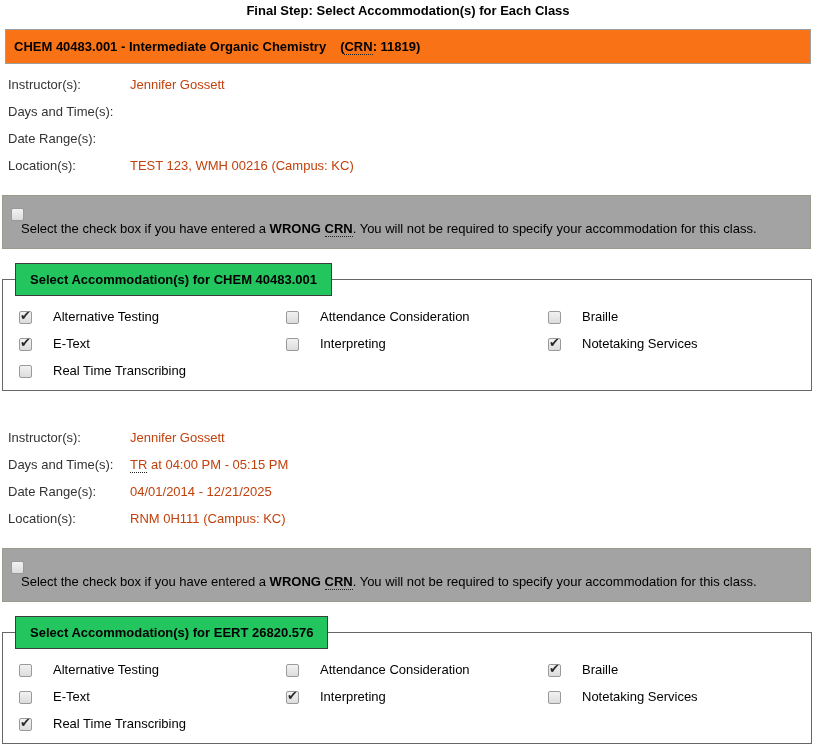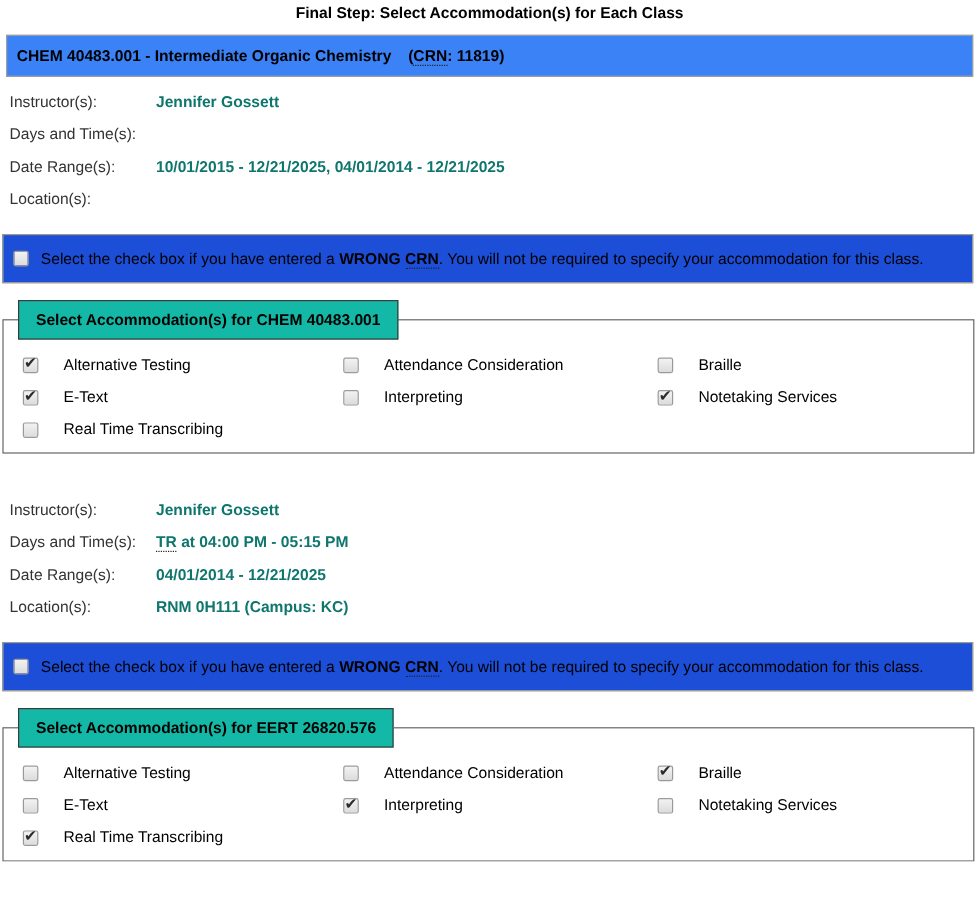--- a/index.html
+++ b/index.html
@@ -14,40 +14,41 @@
   .page { padding: 3px 0 0 0; }
 
   .page-title {
     font-weight: bold;
     margin: 0 0 11px 2px;
     text-align: center;
   }
 
   .class-header {
     margin: 0 3px 0 5px;
-    background: #3b82f6;
+    background: #f97316;
     border: 1px solid #9e9e9e;
     padding: 9px 8px;
     font-weight: bold;
   }
   .crn-group { margin-left: 14px; }
   .abbr { border-bottom: 1px dotted #222; }
 
   .details { margin: 14px 0 0 8px; }
   .detail-row { display: flex; margin-bottom: 13px; line-height: 14px; }
   .detail-label { width: 122px; color: #333; flex: 0 0 122px; }
-  .detail-value { font-weight: bold; color: #0f766e; }
+  .detail-value { font-weight: normal; color: #c2410c; }
 
   .warning-box {
     margin: 22px 3px 14px 2px;
-    background: #1d4ed8;
+    background: #a3a3a3;
     border: 1px solid #9b9b8b;
     padding: 12px 8px;
     display: flex;
-    align-items: center;
+    align-items: flex-start;
+    flex-direction: column;
   }
   .warning-text { margin-left: 10px; line-height: 15px; }
 
   .cb {
     display: inline-block;
     width: 13px; height: 13px;
     border: 1px solid #9a9a9a;
     border-radius: 2px;
     background: linear-gradient(#f2f2f2, #dcdcdc);
     position: relative;
@@ -62,21 +63,21 @@
     color: #2b2b2b;
   }
 
   fieldset.accommodations {
     margin: 14px 2px 0 2px;
     border: 1px solid #666;
     padding: 12px 0 12px 0;
   }
   fieldset.accommodations legend {
     border: 1px solid #3c3c3c;
-    background: #14b8a6;
+    background: #22c55e;
     font-weight: bold;
     padding: 8px 14px;
     margin-left: 12px;
   }
   .acc-grid {
     list-style: none;
     margin: 0; padding: 2px 0 0 16px;
     display: grid;
     grid-template-columns: 267px 262px 1fr;
   }
@@ -107,24 +108,24 @@
     <div class="details">
       <div class="detail-row">
         <span class="detail-label">Instructor(s):</span>
         <span class="detail-value">Jennifer Gossett</span>
       </div>
       <div class="detail-row">
         <span class="detail-label">Days and Time(s):</span>
       </div>
       <div class="detail-row">
         <span class="detail-label">Date Range(s):</span>
-        <span class="detail-value">10/01/2015 - 12/21/2025, 04/01/2014 - 12/21/2025</span>
       </div>
       <div class="detail-row">
         <span class="detail-label">Location(s):</span>
+        <span class="detail-value">TEST 123, WMH 00216 (Campus: KC)</span>
       </div>
     </div>
 
     <div class="warning-box">
       <span class="cb" role="checkbox" aria-checked="false"></span>
       <span class="warning-text"><span>Select the check box if you have entered a </span><b><span>WRONG </span><span class="abbr">CRN</span></b><span>. You will not be required to specify your accommodation for this class.</span></span>
     </div>
 
     <fieldset class="accommodations">
       <legend>Select Accommodation(s) for CHEM 40483.001</legend>

